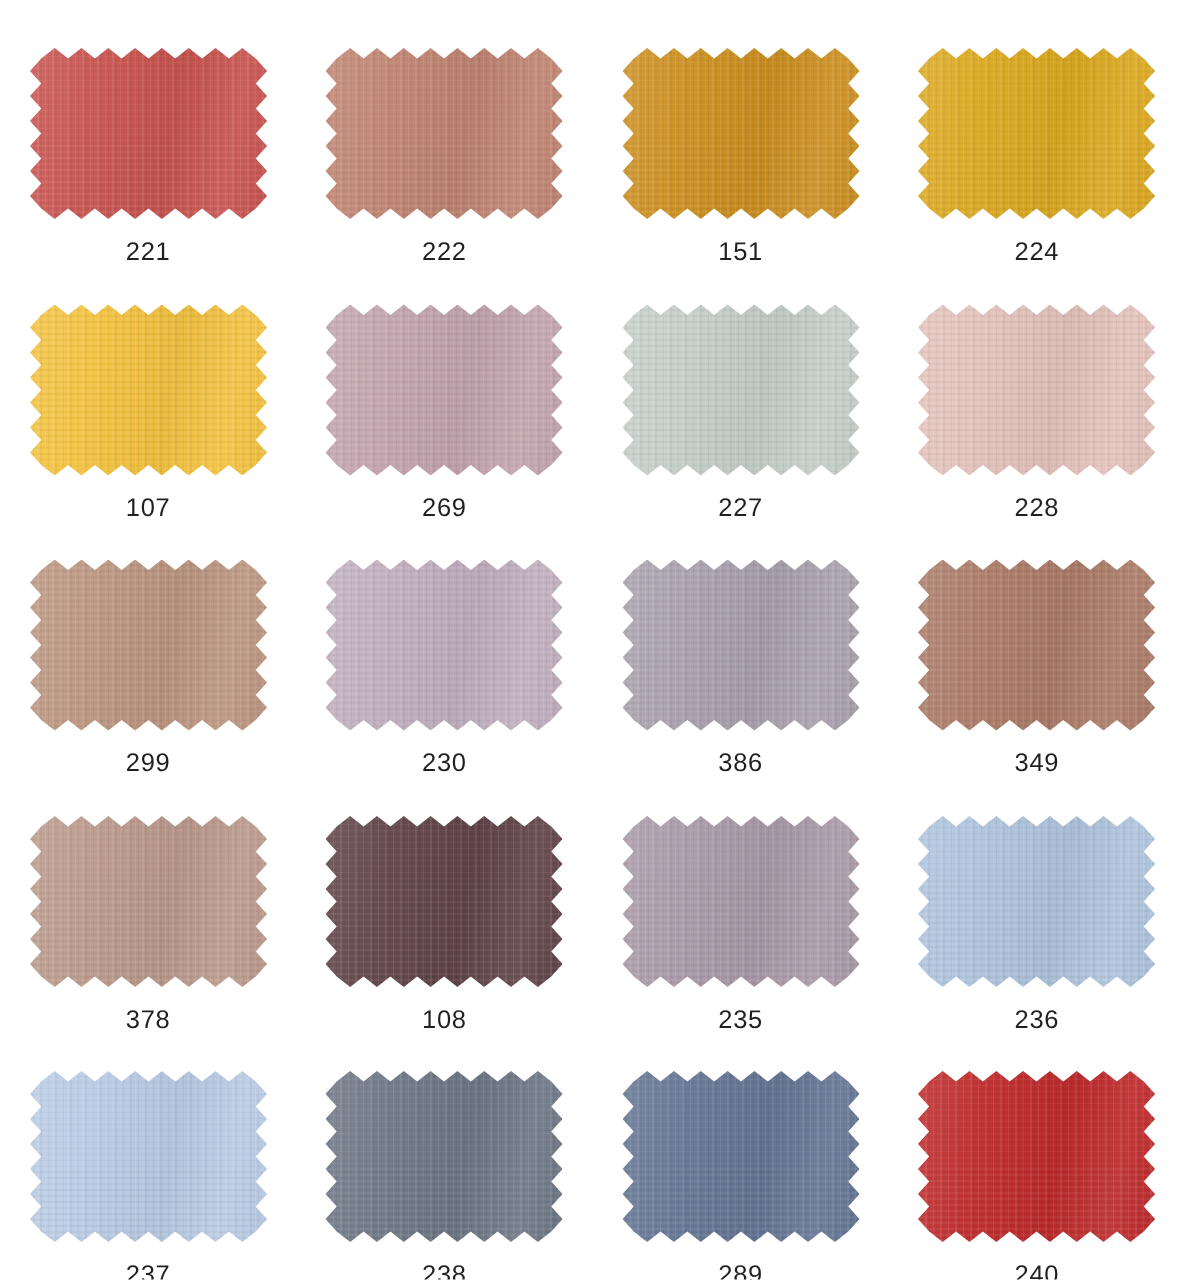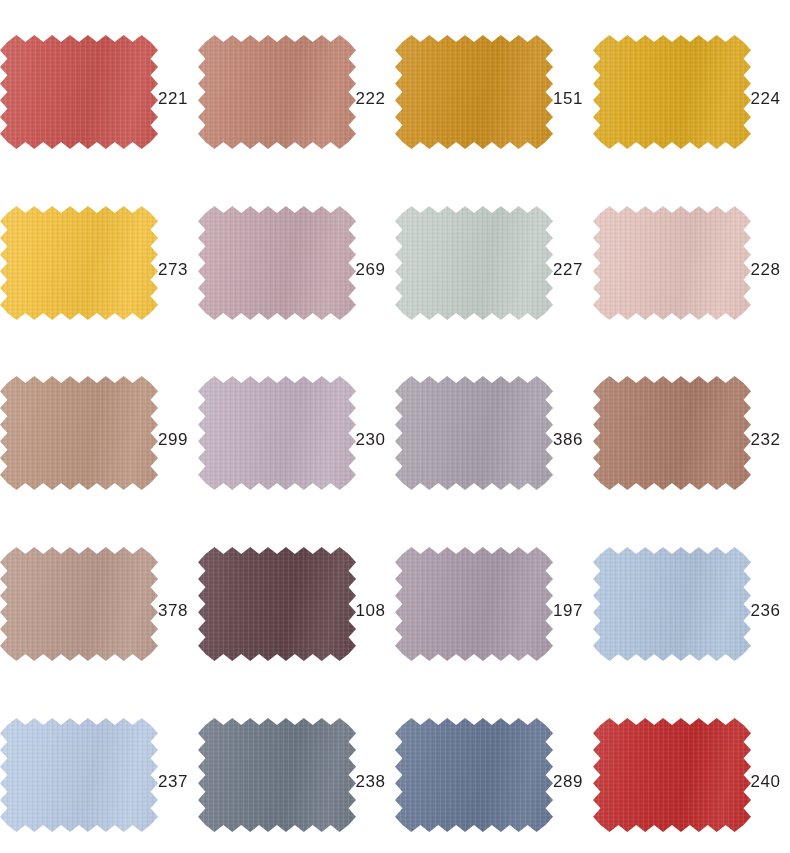--- a/index.html
+++ b/index.html
@@ -20,23 +20,24 @@
     height: 853px;
     display: grid;
     grid-template-columns: repeat(4, 197.5px);
     grid-template-rows: repeat(5, 170.6px);
     box-sizing: border-box;
   }
 
   .swatch-cell {
     position: relative;
     display: flex;
+    flex-direction: column;
     align-items: center;
     justify-content: flex-start;
-    padding-top: 14px;
+    padding-top: 32px;
     box-sizing: border-box;
   }
 
   .swatch-figure {
     position: relative;
     width: 158px;
     height: 114px;
   }
 
   .swatch-figure svg {
@@ -174,21 +175,21 @@
           <defs>
             <clipPath id="clip-225">
               <polygon points="7.50,7.00 16.44,0.00 25.38,7.00 34.31,0.00 43.25,7.00 52.19,0.00 61.13,7.00 70.06,0.00 79.00,7.00 87.94,0.00 96.88,7.00 105.81,0.00 114.75,7.00 123.69,0.00 132.63,7.00 141.56,0.00 150.50,7.00 150.50,7.00 158.00,15.33 150.50,23.67 158.00,32.00 150.50,40.33 158.00,48.67 150.50,57.00 158.00,65.33 150.50,73.67 158.00,82.00 150.50,90.33 158.00,98.67 150.50,107.00 150.50,107.00 141.56,114.00 132.63,107.00 123.69,114.00 114.75,107.00 105.81,114.00 96.88,107.00 87.94,114.00 79.00,107.00 70.06,114.00 61.13,107.00 52.19,114.00 43.25,107.00 34.31,114.00 25.38,107.00 16.44,114.00 7.50,107.00 7.50,107.00 0.00,98.67 7.50,90.33 0.00,82.00 7.50,73.67 0.00,65.33 7.50,57.00 0.00,48.67 7.50,40.33 0.00,32.00 7.50,23.67 0.00,15.33 7.50,7.00"></polygon>
             </clipPath>
           </defs>
           <polygon points="7.50,7.00 16.44,0.00 25.38,7.00 34.31,0.00 43.25,7.00 52.19,0.00 61.13,7.00 70.06,0.00 79.00,7.00 87.94,0.00 96.88,7.00 105.81,0.00 114.75,7.00 123.69,0.00 132.63,7.00 141.56,0.00 150.50,7.00 150.50,7.00 158.00,15.33 150.50,23.67 158.00,32.00 150.50,40.33 158.00,48.67 150.50,57.00 158.00,65.33 150.50,73.67 158.00,82.00 150.50,90.33 158.00,98.67 150.50,107.00 150.50,107.00 141.56,114.00 132.63,107.00 123.69,114.00 114.75,107.00 105.81,114.00 96.88,107.00 87.94,114.00 79.00,107.00 70.06,114.00 61.13,107.00 52.19,114.00 43.25,107.00 34.31,114.00 25.38,107.00 16.44,114.00 7.50,107.00 7.50,107.00 0.00,98.67 7.50,90.33 0.00,82.00 7.50,73.67 0.00,65.33 7.50,57.00 0.00,48.67 7.50,40.33 0.00,32.00 7.50,23.67 0.00,15.33 7.50,7.00" fill="#f3c23f"></polygon>
         </svg>
         <div class="fabric-texture" style="clip-path: polygon(4.747% 6.14%, 10.405% 0%, 16.063% 6.14%, 21.715% 0%, 27.373% 6.14%, 33.032% 0%, 38.69% 6.14%, 44.342% 0%, 50% 6.14%, 55.658% 0%, 61.316% 6.14%, 66.968% 0%, 72.627% 6.14%, 78.285% 0%, 83.943% 6.14%, 89.595% 0%, 95.253% 6.14%, 95.253% 6.14%, 100% 13.447%, 95.253% 20.763%, 100% 28.07%, 95.253% 35.377%, 100% 42.693%, 95.253% 50%, 100% 57.307%, 95.253% 64.623%, 100% 71.93%, 95.253% 79.237%, 100% 86.553%, 95.253% 93.86%, 95.253% 93.86%, 89.595% 100%, 83.943% 93.86%, 78.285% 100%, 72.627% 93.86%, 66.968% 100%, 61.316% 93.86%, 55.658% 100%, 50% 93.86%, 44.342% 100%, 38.69% 93.86%, 33.032% 100%, 27.373% 93.86%, 21.715% 100%, 16.063% 93.86%, 10.405% 100%, 4.747% 93.86%, 4.747% 93.86%, 0% 86.553%, 4.747% 79.237%, 0% 71.93%, 4.747% 64.623%, 0% 57.307%, 4.747% 50%, 0% 42.693%, 4.747% 35.377%, 0% 28.07%, 4.747% 20.763%, 0% 13.447%, 4.747% 6.14%);"></div>
         <div class="fabric-sheen" style="clip-path: polygon(4.747% 6.14%, 10.405% 0%, 16.063% 6.14%, 21.715% 0%, 27.373% 6.14%, 33.032% 0%, 38.69% 6.14%, 44.342% 0%, 50% 6.14%, 55.658% 0%, 61.316% 6.14%, 66.968% 0%, 72.627% 6.14%, 78.285% 0%, 83.943% 6.14%, 89.595% 0%, 95.253% 6.14%, 95.253% 6.14%, 100% 13.447%, 95.253% 20.763%, 100% 28.07%, 95.253% 35.377%, 100% 42.693%, 95.253% 50%, 100% 57.307%, 95.253% 64.623%, 100% 71.93%, 95.253% 79.237%, 100% 86.553%, 95.253% 93.86%, 95.253% 93.86%, 89.595% 100%, 83.943% 93.86%, 78.285% 100%, 72.627% 93.86%, 66.968% 100%, 61.316% 93.86%, 55.658% 100%, 50% 93.86%, 44.342% 100%, 38.69% 93.86%, 33.032% 100%, 27.373% 93.86%, 21.715% 100%, 16.063% 93.86%, 10.405% 100%, 4.747% 93.86%, 4.747% 93.86%, 0% 86.553%, 4.747% 79.237%, 0% 71.93%, 4.747% 64.623%, 0% 57.307%, 4.747% 50%, 0% 42.693%, 4.747% 35.377%, 0% 28.07%, 4.747% 20.763%, 0% 13.447%, 4.747% 6.14%);"></div>
       </div>
-      <div class="swatch-label">273</div>
+      <div class="swatch-label">107</div>
     </div>
     <div class="swatch-cell">
       <div class="swatch-figure">
         <svg viewBox="0 0 158 114">
           <defs>
             <clipPath id="clip-226">
               <polygon points="7.50,7.00 16.44,0.00 25.38,7.00 34.31,0.00 43.25,7.00 52.19,0.00 61.13,7.00 70.06,0.00 79.00,7.00 87.94,0.00 96.88,7.00 105.81,0.00 114.75,7.00 123.69,0.00 132.63,7.00 141.56,0.00 150.50,7.00 150.50,7.00 158.00,15.33 150.50,23.67 158.00,32.00 150.50,40.33 158.00,48.67 150.50,57.00 158.00,65.33 150.50,73.67 158.00,82.00 150.50,90.33 158.00,98.67 150.50,107.00 150.50,107.00 141.56,114.00 132.63,107.00 123.69,114.00 114.75,107.00 105.81,114.00 96.88,107.00 87.94,114.00 79.00,107.00 70.06,114.00 61.13,107.00 52.19,114.00 43.25,107.00 34.31,114.00 25.38,107.00 16.44,114.00 7.50,107.00 7.50,107.00 0.00,98.67 7.50,90.33 0.00,82.00 7.50,73.67 0.00,65.33 7.50,57.00 0.00,48.67 7.50,40.33 0.00,32.00 7.50,23.67 0.00,15.33 7.50,7.00"></polygon>
             </clipPath>
           </defs>
           <polygon points="7.50,7.00 16.44,0.00 25.38,7.00 34.31,0.00 43.25,7.00 52.19,0.00 61.13,7.00 70.06,0.00 79.00,7.00 87.94,0.00 96.88,7.00 105.81,0.00 114.75,7.00 123.69,0.00 132.63,7.00 141.56,0.00 150.50,7.00 150.50,7.00 158.00,15.33 150.50,23.67 158.00,32.00 150.50,40.33 158.00,48.67 150.50,57.00 158.00,65.33 150.50,73.67 158.00,82.00 150.50,90.33 158.00,98.67 150.50,107.00 150.50,107.00 141.56,114.00 132.63,107.00 123.69,114.00 114.75,107.00 105.81,114.00 96.88,107.00 87.94,114.00 79.00,107.00 70.06,114.00 61.13,107.00 52.19,114.00 43.25,107.00 34.31,114.00 25.38,107.00 16.44,114.00 7.50,107.00 7.50,107.00 0.00,98.67 7.50,90.33 0.00,82.00 7.50,73.67 0.00,65.33 7.50,57.00 0.00,48.67 7.50,40.33 0.00,32.00 7.50,23.67 0.00,15.33 7.50,7.00" fill="#c3a5ae"></polygon>
@@ -279,21 +280,21 @@
           <defs>
             <clipPath id="clip-232">
               <polygon points="7.50,7.00 16.44,0.00 25.38,7.00 34.31,0.00 43.25,7.00 52.19,0.00 61.13,7.00 70.06,0.00 79.00,7.00 87.94,0.00 96.88,7.00 105.81,0.00 114.75,7.00 123.69,0.00 132.63,7.00 141.56,0.00 150.50,7.00 150.50,7.00 158.00,15.33 150.50,23.67 158.00,32.00 150.50,40.33 158.00,48.67 150.50,57.00 158.00,65.33 150.50,73.67 158.00,82.00 150.50,90.33 158.00,98.67 150.50,107.00 150.50,107.00 141.56,114.00 132.63,107.00 123.69,114.00 114.75,107.00 105.81,114.00 96.88,107.00 87.94,114.00 79.00,107.00 70.06,114.00 61.13,107.00 52.19,114.00 43.25,107.00 34.31,114.00 25.38,107.00 16.44,114.00 7.50,107.00 7.50,107.00 0.00,98.67 7.50,90.33 0.00,82.00 7.50,73.67 0.00,65.33 7.50,57.00 0.00,48.67 7.50,40.33 0.00,32.00 7.50,23.67 0.00,15.33 7.50,7.00"></polygon>
             </clipPath>
           </defs>
           <polygon points="7.50,7.00 16.44,0.00 25.38,7.00 34.31,0.00 43.25,7.00 52.19,0.00 61.13,7.00 70.06,0.00 79.00,7.00 87.94,0.00 96.88,7.00 105.81,0.00 114.75,7.00 123.69,0.00 132.63,7.00 141.56,0.00 150.50,7.00 150.50,7.00 158.00,15.33 150.50,23.67 158.00,32.00 150.50,40.33 158.00,48.67 150.50,57.00 158.00,65.33 150.50,73.67 158.00,82.00 150.50,90.33 158.00,98.67 150.50,107.00 150.50,107.00 141.56,114.00 132.63,107.00 123.69,114.00 114.75,107.00 105.81,114.00 96.88,107.00 87.94,114.00 79.00,107.00 70.06,114.00 61.13,107.00 52.19,114.00 43.25,107.00 34.31,114.00 25.38,107.00 16.44,114.00 7.50,107.00 7.50,107.00 0.00,98.67 7.50,90.33 0.00,82.00 7.50,73.67 0.00,65.33 7.50,57.00 0.00,48.67 7.50,40.33 0.00,32.00 7.50,23.67 0.00,15.33 7.50,7.00" fill="#ab7b68"></polygon>
         </svg>
         <div class="fabric-texture" style="clip-path: polygon(4.747% 6.14%, 10.405% 0%, 16.063% 6.14%, 21.715% 0%, 27.373% 6.14%, 33.032% 0%, 38.69% 6.14%, 44.342% 0%, 50% 6.14%, 55.658% 0%, 61.316% 6.14%, 66.968% 0%, 72.627% 6.14%, 78.285% 0%, 83.943% 6.14%, 89.595% 0%, 95.253% 6.14%, 95.253% 6.14%, 100% 13.447%, 95.253% 20.763%, 100% 28.07%, 95.253% 35.377%, 100% 42.693%, 95.253% 50%, 100% 57.307%, 95.253% 64.623%, 100% 71.93%, 95.253% 79.237%, 100% 86.553%, 95.253% 93.86%, 95.253% 93.86%, 89.595% 100%, 83.943% 93.86%, 78.285% 100%, 72.627% 93.86%, 66.968% 100%, 61.316% 93.86%, 55.658% 100%, 50% 93.86%, 44.342% 100%, 38.69% 93.86%, 33.032% 100%, 27.373% 93.86%, 21.715% 100%, 16.063% 93.86%, 10.405% 100%, 4.747% 93.86%, 4.747% 93.86%, 0% 86.553%, 4.747% 79.237%, 0% 71.93%, 4.747% 64.623%, 0% 57.307%, 4.747% 50%, 0% 42.693%, 4.747% 35.377%, 0% 28.07%, 4.747% 20.763%, 0% 13.447%, 4.747% 6.14%);"></div>
         <div class="fabric-sheen" style="clip-path: polygon(4.747% 6.14%, 10.405% 0%, 16.063% 6.14%, 21.715% 0%, 27.373% 6.14%, 33.032% 0%, 38.69% 6.14%, 44.342% 0%, 50% 6.14%, 55.658% 0%, 61.316% 6.14%, 66.968% 0%, 72.627% 6.14%, 78.285% 0%, 83.943% 6.14%, 89.595% 0%, 95.253% 6.14%, 95.253% 6.14%, 100% 13.447%, 95.253% 20.763%, 100% 28.07%, 95.253% 35.377%, 100% 42.693%, 95.253% 50%, 100% 57.307%, 95.253% 64.623%, 100% 71.93%, 95.253% 79.237%, 100% 86.553%, 95.253% 93.86%, 95.253% 93.86%, 89.595% 100%, 83.943% 93.86%, 78.285% 100%, 72.627% 93.86%, 66.968% 100%, 61.316% 93.86%, 55.658% 100%, 50% 93.86%, 44.342% 100%, 38.69% 93.86%, 33.032% 100%, 27.373% 93.86%, 21.715% 100%, 16.063% 93.86%, 10.405% 100%, 4.747% 93.86%, 4.747% 93.86%, 0% 86.553%, 4.747% 79.237%, 0% 71.93%, 4.747% 64.623%, 0% 57.307%, 4.747% 50%, 0% 42.693%, 4.747% 35.377%, 0% 28.07%, 4.747% 20.763%, 0% 13.447%, 4.747% 6.14%);"></div>
       </div>
-      <div class="swatch-label">232</div>
+      <div class="swatch-label">349</div>
     </div>
     <div class="swatch-cell">
       <div class="swatch-figure">
         <svg viewBox="0 0 158 114">
           <defs>
             <clipPath id="clip-233">
               <polygon points="7.50,7.00 16.44,0.00 25.38,7.00 34.31,0.00 43.25,7.00 52.19,0.00 61.13,7.00 70.06,0.00 79.00,7.00 87.94,0.00 96.88,7.00 105.81,0.00 114.75,7.00 123.69,0.00 132.63,7.00 141.56,0.00 150.50,7.00 150.50,7.00 158.00,15.33 150.50,23.67 158.00,32.00 150.50,40.33 158.00,48.67 150.50,57.00 158.00,65.33 150.50,73.67 158.00,82.00 150.50,90.33 158.00,98.67 150.50,107.00 150.50,107.00 141.56,114.00 132.63,107.00 123.69,114.00 114.75,107.00 105.81,114.00 96.88,107.00 87.94,114.00 79.00,107.00 70.06,114.00 61.13,107.00 52.19,114.00 43.25,107.00 34.31,114.00 25.38,107.00 16.44,114.00 7.50,107.00 7.50,107.00 0.00,98.67 7.50,90.33 0.00,82.00 7.50,73.67 0.00,65.33 7.50,57.00 0.00,48.67 7.50,40.33 0.00,32.00 7.50,23.67 0.00,15.33 7.50,7.00"></polygon>
             </clipPath>
           </defs>
           <polygon points="7.50,7.00 16.44,0.00 25.38,7.00 34.31,0.00 43.25,7.00 52.19,0.00 61.13,7.00 70.06,0.00 79.00,7.00 87.94,0.00 96.88,7.00 105.81,0.00 114.75,7.00 123.69,0.00 132.63,7.00 141.56,0.00 150.50,7.00 150.50,7.00 158.00,15.33 150.50,23.67 158.00,32.00 150.50,40.33 158.00,48.67 150.50,57.00 158.00,65.33 150.50,73.67 158.00,82.00 150.50,90.33 158.00,98.67 150.50,107.00 150.50,107.00 141.56,114.00 132.63,107.00 123.69,114.00 114.75,107.00 105.81,114.00 96.88,107.00 87.94,114.00 79.00,107.00 70.06,114.00 61.13,107.00 52.19,114.00 43.25,107.00 34.31,114.00 25.38,107.00 16.44,114.00 7.50,107.00 7.50,107.00 0.00,98.67 7.50,90.33 0.00,82.00 7.50,73.67 0.00,65.33 7.50,57.00 0.00,48.67 7.50,40.33 0.00,32.00 7.50,23.67 0.00,15.33 7.50,7.00" fill="#bb9a8c"></polygon>
@@ -324,21 +325,21 @@
           <defs>
             <clipPath id="clip-235">
               <polygon points="7.50,7.00 16.44,0.00 25.38,7.00 34.31,0.00 43.25,7.00 52.19,0.00 61.13,7.00 70.06,0.00 79.00,7.00 87.94,0.00 96.88,7.00 105.81,0.00 114.75,7.00 123.69,0.00 132.63,7.00 141.56,0.00 150.50,7.00 150.50,7.00 158.00,15.33 150.50,23.67 158.00,32.00 150.50,40.33 158.00,48.67 150.50,57.00 158.00,65.33 150.50,73.67 158.00,82.00 150.50,90.33 158.00,98.67 150.50,107.00 150.50,107.00 141.56,114.00 132.63,107.00 123.69,114.00 114.75,107.00 105.81,114.00 96.88,107.00 87.94,114.00 79.00,107.00 70.06,114.00 61.13,107.00 52.19,114.00 43.25,107.00 34.31,114.00 25.38,107.00 16.44,114.00 7.50,107.00 7.50,107.00 0.00,98.67 7.50,90.33 0.00,82.00 7.50,73.67 0.00,65.33 7.50,57.00 0.00,48.67 7.50,40.33 0.00,32.00 7.50,23.67 0.00,15.33 7.50,7.00"></polygon>
             </clipPath>
           </defs>
           <polygon points="7.50,7.00 16.44,0.00 25.38,7.00 34.31,0.00 43.25,7.00 52.19,0.00 61.13,7.00 70.06,0.00 79.00,7.00 87.94,0.00 96.88,7.00 105.81,0.00 114.75,7.00 123.69,0.00 132.63,7.00 141.56,0.00 150.50,7.00 150.50,7.00 158.00,15.33 150.50,23.67 158.00,32.00 150.50,40.33 158.00,48.67 150.50,57.00 158.00,65.33 150.50,73.67 158.00,82.00 150.50,90.33 158.00,98.67 150.50,107.00 150.50,107.00 141.56,114.00 132.63,107.00 123.69,114.00 114.75,107.00 105.81,114.00 96.88,107.00 87.94,114.00 79.00,107.00 70.06,114.00 61.13,107.00 52.19,114.00 43.25,107.00 34.31,114.00 25.38,107.00 16.44,114.00 7.50,107.00 7.50,107.00 0.00,98.67 7.50,90.33 0.00,82.00 7.50,73.67 0.00,65.33 7.50,57.00 0.00,48.67 7.50,40.33 0.00,32.00 7.50,23.67 0.00,15.33 7.50,7.00" fill="#a99aa8"></polygon>
         </svg>
         <div class="fabric-texture" style="clip-path: polygon(4.747% 6.14%, 10.405% 0%, 16.063% 6.14%, 21.715% 0%, 27.373% 6.14%, 33.032% 0%, 38.69% 6.14%, 44.342% 0%, 50% 6.14%, 55.658% 0%, 61.316% 6.14%, 66.968% 0%, 72.627% 6.14%, 78.285% 0%, 83.943% 6.14%, 89.595% 0%, 95.253% 6.14%, 95.253% 6.14%, 100% 13.447%, 95.253% 20.763%, 100% 28.07%, 95.253% 35.377%, 100% 42.693%, 95.253% 50%, 100% 57.307%, 95.253% 64.623%, 100% 71.93%, 95.253% 79.237%, 100% 86.553%, 95.253% 93.86%, 95.253% 93.86%, 89.595% 100%, 83.943% 93.86%, 78.285% 100%, 72.627% 93.86%, 66.968% 100%, 61.316% 93.86%, 55.658% 100%, 50% 93.86%, 44.342% 100%, 38.69% 93.86%, 33.032% 100%, 27.373% 93.86%, 21.715% 100%, 16.063% 93.86%, 10.405% 100%, 4.747% 93.86%, 4.747% 93.86%, 0% 86.553%, 4.747% 79.237%, 0% 71.93%, 4.747% 64.623%, 0% 57.307%, 4.747% 50%, 0% 42.693%, 4.747% 35.377%, 0% 28.07%, 4.747% 20.763%, 0% 13.447%, 4.747% 6.14%);"></div>
         <div class="fabric-sheen" style="clip-path: polygon(4.747% 6.14%, 10.405% 0%, 16.063% 6.14%, 21.715% 0%, 27.373% 6.14%, 33.032% 0%, 38.69% 6.14%, 44.342% 0%, 50% 6.14%, 55.658% 0%, 61.316% 6.14%, 66.968% 0%, 72.627% 6.14%, 78.285% 0%, 83.943% 6.14%, 89.595% 0%, 95.253% 6.14%, 95.253% 6.14%, 100% 13.447%, 95.253% 20.763%, 100% 28.07%, 95.253% 35.377%, 100% 42.693%, 95.253% 50%, 100% 57.307%, 95.253% 64.623%, 100% 71.93%, 95.253% 79.237%, 100% 86.553%, 95.253% 93.86%, 95.253% 93.86%, 89.595% 100%, 83.943% 93.86%, 78.285% 100%, 72.627% 93.86%, 66.968% 100%, 61.316% 93.86%, 55.658% 100%, 50% 93.86%, 44.342% 100%, 38.69% 93.86%, 33.032% 100%, 27.373% 93.86%, 21.715% 100%, 16.063% 93.86%, 10.405% 100%, 4.747% 93.86%, 4.747% 93.86%, 0% 86.553%, 4.747% 79.237%, 0% 71.93%, 4.747% 64.623%, 0% 57.307%, 4.747% 50%, 0% 42.693%, 4.747% 35.377%, 0% 28.07%, 4.747% 20.763%, 0% 13.447%, 4.747% 6.14%);"></div>
       </div>
-      <div class="swatch-label">197</div>
+      <div class="swatch-label">235</div>
     </div>
     <div class="swatch-cell">
       <div class="swatch-figure">
         <svg viewBox="0 0 158 114">
           <defs>
             <clipPath id="clip-236">
               <polygon points="7.50,7.00 16.44,0.00 25.38,7.00 34.31,0.00 43.25,7.00 52.19,0.00 61.13,7.00 70.06,0.00 79.00,7.00 87.94,0.00 96.88,7.00 105.81,0.00 114.75,7.00 123.69,0.00 132.63,7.00 141.56,0.00 150.50,7.00 150.50,7.00 158.00,15.33 150.50,23.67 158.00,32.00 150.50,40.33 158.00,48.67 150.50,57.00 158.00,65.33 150.50,73.67 158.00,82.00 150.50,90.33 158.00,98.67 150.50,107.00 150.50,107.00 141.56,114.00 132.63,107.00 123.69,114.00 114.75,107.00 105.81,114.00 96.88,107.00 87.94,114.00 79.00,107.00 70.06,114.00 61.13,107.00 52.19,114.00 43.25,107.00 34.31,114.00 25.38,107.00 16.44,114.00 7.50,107.00 7.50,107.00 0.00,98.67 7.50,90.33 0.00,82.00 7.50,73.67 0.00,65.33 7.50,57.00 0.00,48.67 7.50,40.33 0.00,32.00 7.50,23.67 0.00,15.33 7.50,7.00"></polygon>
             </clipPath>
           </defs>
           <polygon points="7.50,7.00 16.44,0.00 25.38,7.00 34.31,0.00 43.25,7.00 52.19,0.00 61.13,7.00 70.06,0.00 79.00,7.00 87.94,0.00 96.88,7.00 105.81,0.00 114.75,7.00 123.69,0.00 132.63,7.00 141.56,0.00 150.50,7.00 150.50,7.00 158.00,15.33 150.50,23.67 158.00,32.00 150.50,40.33 158.00,48.67 150.50,57.00 158.00,65.33 150.50,73.67 158.00,82.00 150.50,90.33 158.00,98.67 150.50,107.00 150.50,107.00 141.56,114.00 132.63,107.00 123.69,114.00 114.75,107.00 105.81,114.00 96.88,107.00 87.94,114.00 79.00,107.00 70.06,114.00 61.13,107.00 52.19,114.00 43.25,107.00 34.31,114.00 25.38,107.00 16.44,114.00 7.50,107.00 7.50,107.00 0.00,98.67 7.50,90.33 0.00,82.00 7.50,73.67 0.00,65.33 7.50,57.00 0.00,48.67 7.50,40.33 0.00,32.00 7.50,23.67 0.00,15.33 7.50,7.00" fill="#aec3dc"></polygon>

